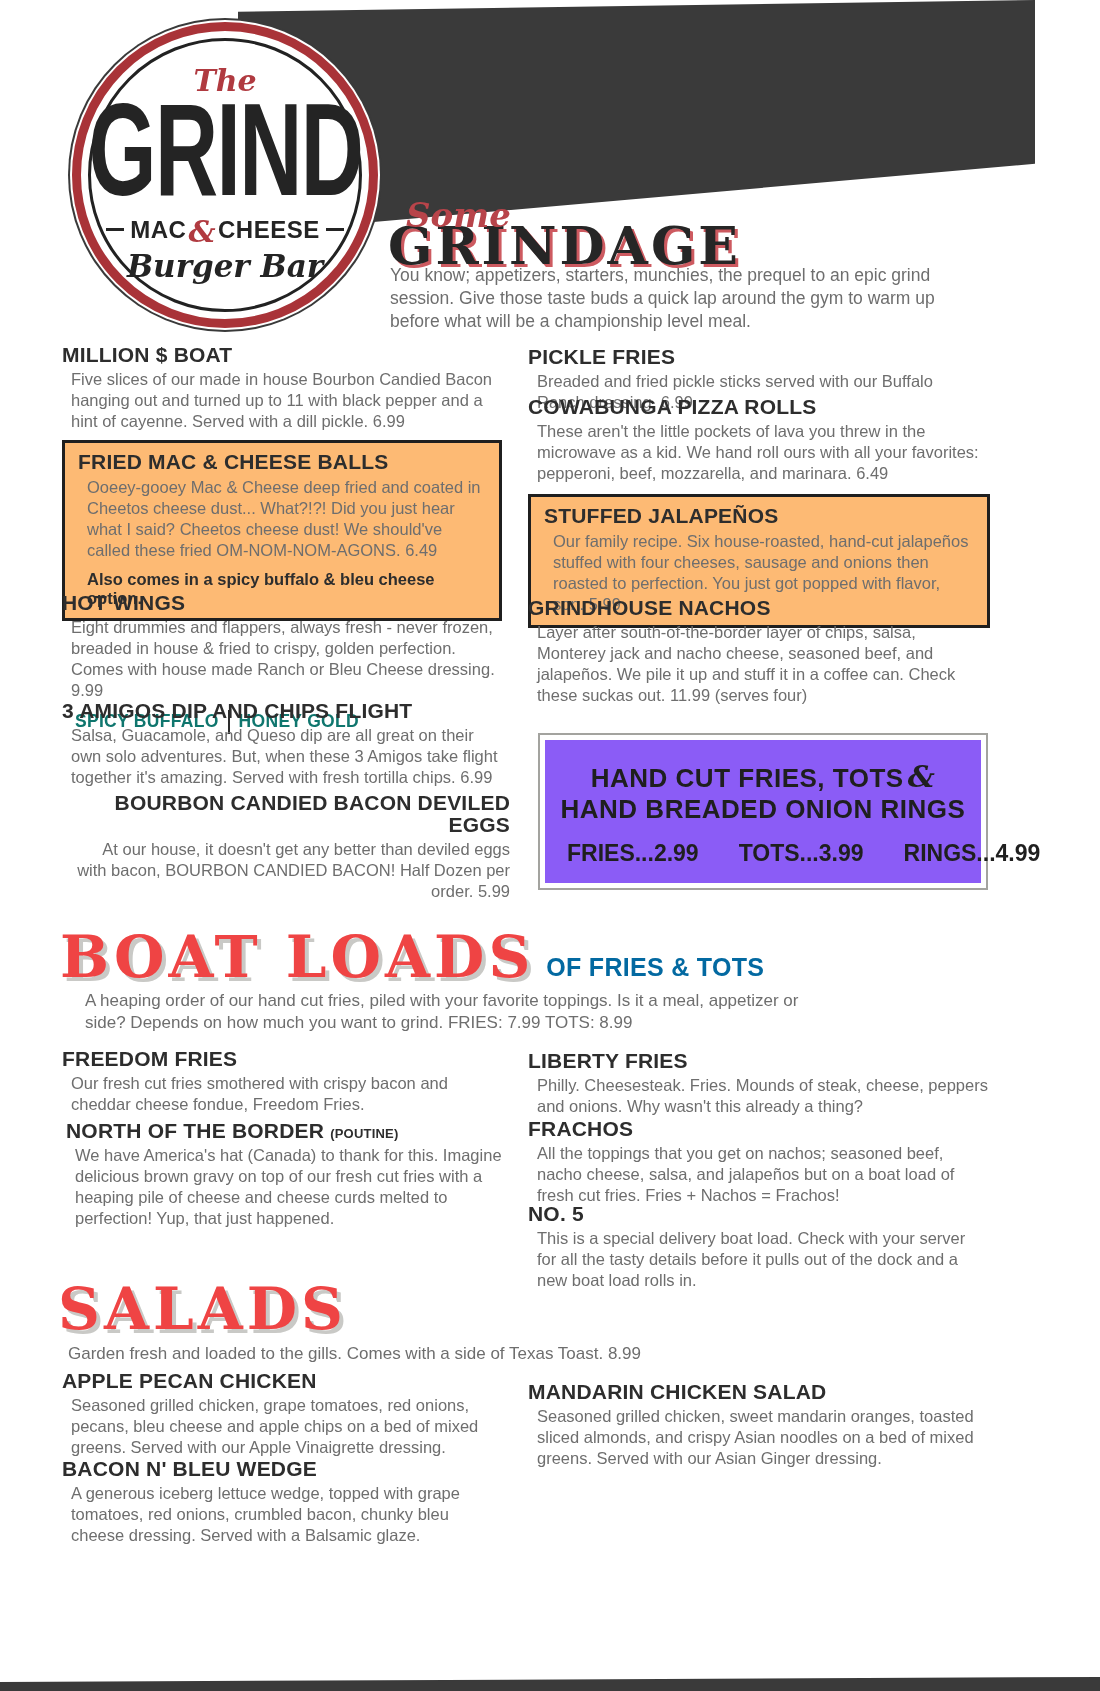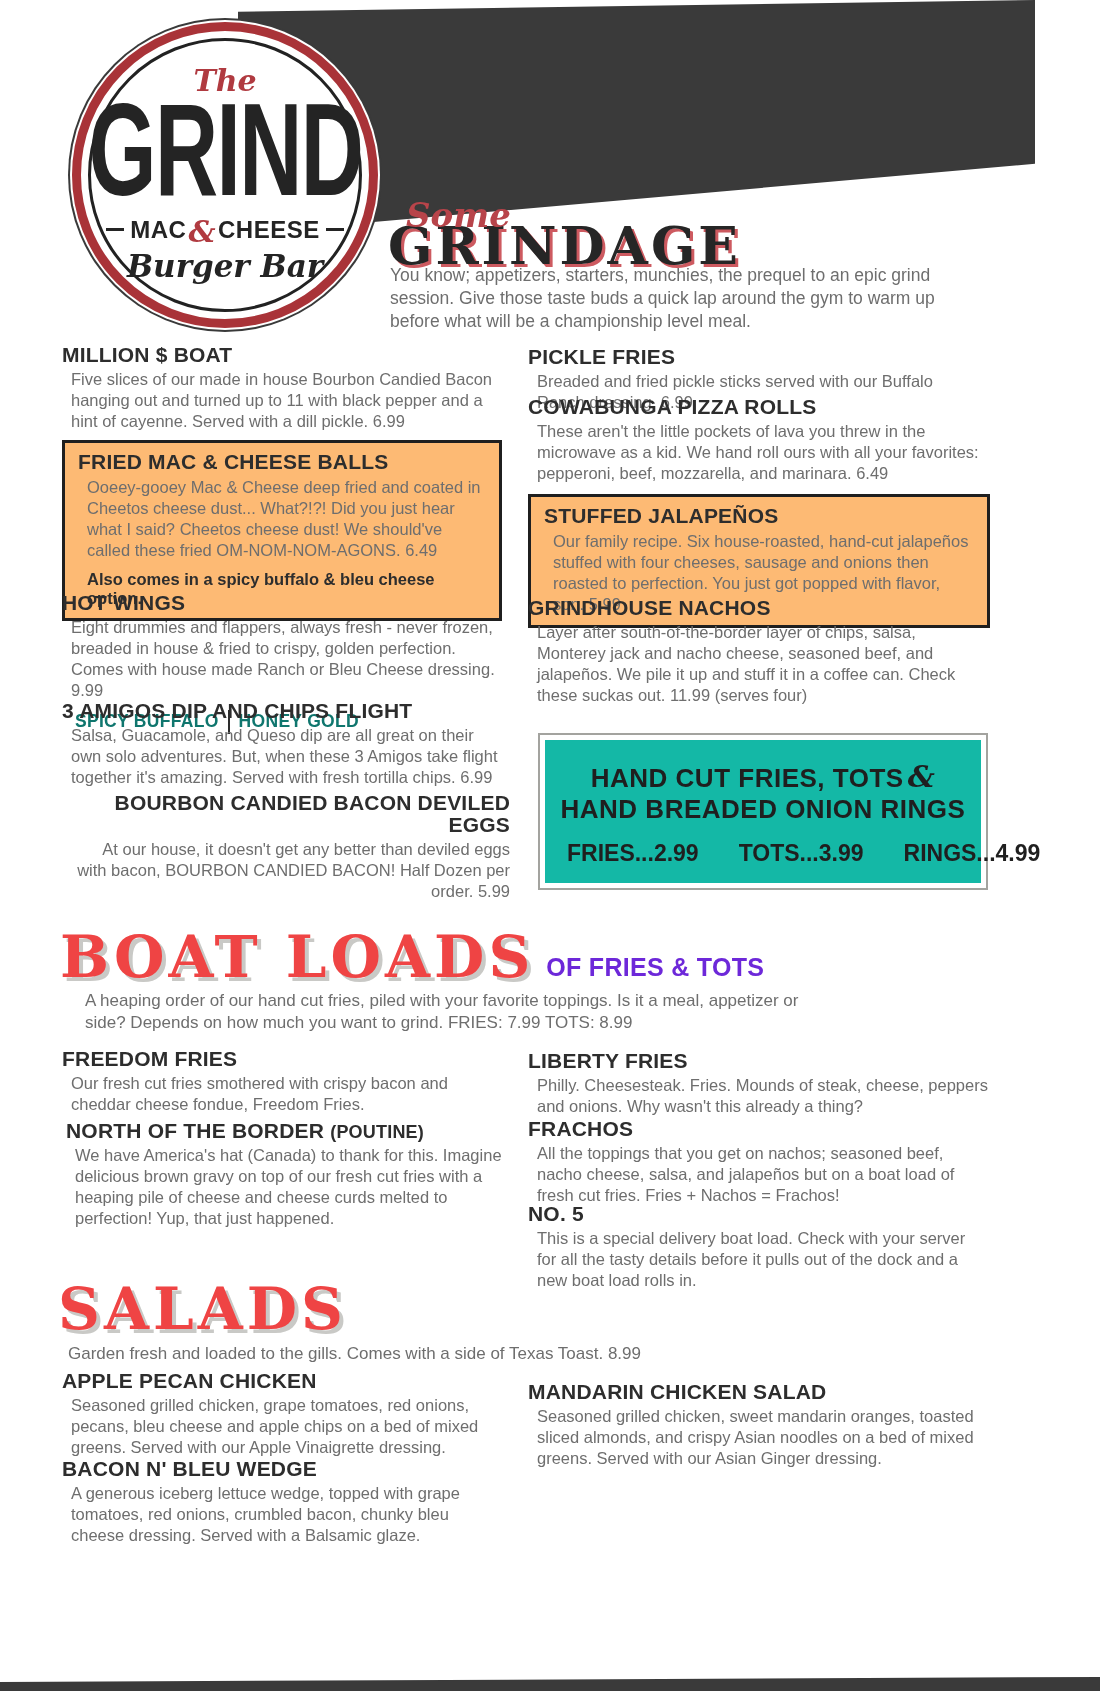--- a/index.html
+++ b/index.html
@@ -71,21 +71,21 @@
     position:absolute; left:390px; top:264px; width:572px;
     font-size:17.5px; color:#6e6e6e; line-height:1.32;
   }
 
   
   .item { position:absolute; }
   .item h3 {
     margin:0 0 3px 0; font-size:21px; font-weight:bold; color:#2d2d2d;
     letter-spacing:0.2px; line-height:1.05;
   }
-  .item h3 .suffix { font-size:18px; }
+  .item h3 .suffix { font-size:13px; }
   .item p {
     margin:0; padding-left:9px; font-size:16.5px; color:#6e6e6e; line-height:1.27;
   }
   .boxed {
     border:3px solid #1f1f1f; padding:8px 13px 10px 13px; background:#fdba74;
   }
   .boxed h3 { margin-bottom:4px; }
   .note {
     font-weight:bold; color:#2d2d2d; font-size:16.5px; padding-left:9px; margin-top:9px;
   }
@@ -94,21 +94,21 @@
     font-weight:bold; color:#0f766e; font-size:17.5px; letter-spacing:0.3px;
   }
   .options .divider { width:2px; height:24px; background:#2d2d2d; }
 
   
   .sides-box {
     position:absolute; left:538px; top:733px; width:436px;
     border:2px solid #a3a39f; padding:5px; background:#fff;
   }
   .sides-box-inner {
-    background:#14b8a6; padding:20px 10px 16px 10px; text-align:center;
+    background:#8b5cf6; padding:20px 10px 16px 10px; text-align:center;
   }
   .sides-title {
     font-weight:bold; color:#1f1f1f; font-size:26px; letter-spacing:0.5px; line-height:1.15;
   }
   .sides-title .script-amp {
     font-family:"DejaVu Serif", serif; font-style:italic; font-weight:bold;
     font-size:30px; margin-left:4px;
   }
   .sides-prices {
     display:flex; justify-content:space-between; padding:0 12px; margin-top:16px;
@@ -116,21 +116,21 @@
   }
 
   
   .section-head { position:absolute; display:flex; align-items:flex-end; }
   .slab {
     font-family:"DejaVu Serif", serif; font-weight:bold; color:#ef4444;
     font-size:58px; letter-spacing:4px; line-height:1;
     text-shadow:4px 4px 0 #c9c9c6;
   }
   .head-sub {
-    font-size:25px; font-weight:bold; color:#6d28d9; margin-left:12px;
+    font-size:25px; font-weight:bold; color:#0369a1; margin-left:12px;
     position:relative; top:-4px; letter-spacing:0.3px;
   }
   .section-intro {
     position:absolute; font-size:17px; color:#6e6e6e; line-height:1.32;
   }
 </style>
 </head>
 <body>
 
 <div class="page">

